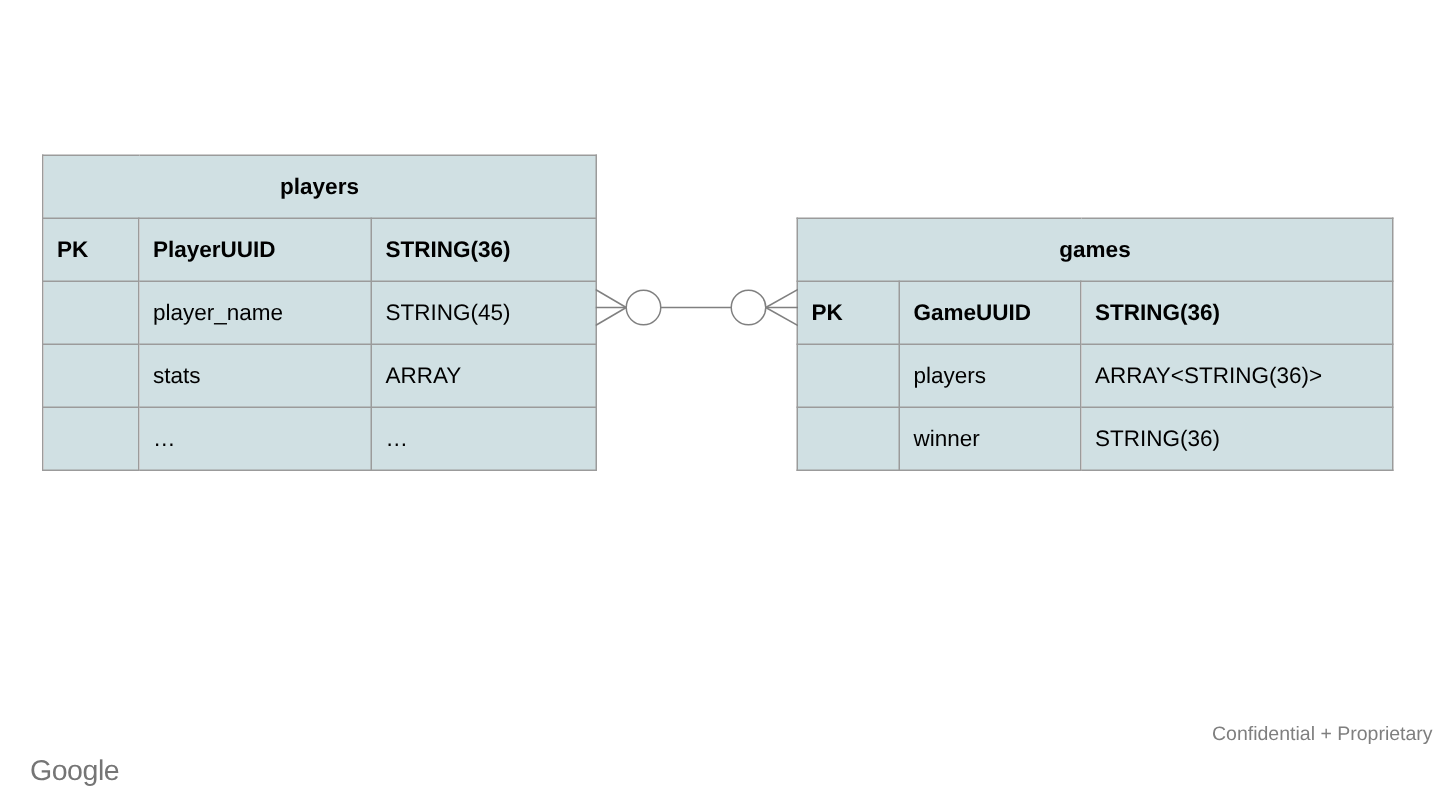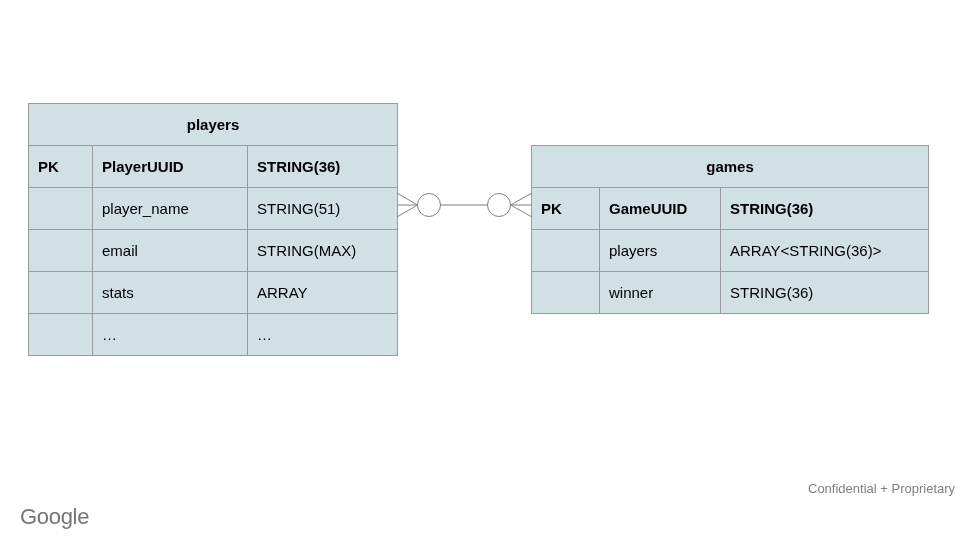--- a/index.html
+++ b/index.html
@@ -40,21 +40,21 @@
 
   #connector {
     position: absolute;
     left: 397px; top: 180px;
     width: 135px; height: 50px;
   }
 
   #brand-logo {
     position: absolute;
     left: 20px; top: 504px;
-    font-size: 22px;
+    font-size: 19px;
     color: #757575;
     letter-spacing: -0.3px;
   }
   #confidential-note {
     position: absolute;
     left: 808px; top: 481px;
     font-size: 13px;
     color: #7f7f7f;
   }
 </style>
@@ -72,26 +72,21 @@
       <td class="title-cell" colspan="3">players</td>
     </tr>
     <tr class="pk-row">
       <td class="key-cell">PK</td>
       <td>PlayerUUID</td>
       <td>STRING(36)</td>
     </tr>
     <tr>
       <td class="key-cell"></td>
       <td>player_name</td>
-      <td>STRING(51)</td>
-    </tr>
-    <tr>
-      <td class="key-cell"></td>
-      <td>email</td>
-      <td>STRING(MAX)</td>
+      <td>STRING(45)</td>
     </tr>
     <tr>
       <td class="key-cell"></td>
       <td>stats</td>
       <td>ARRAY</td>
     </tr>
     <tr>
       <td class="key-cell"></td>
       <td>…</td>
       <td>…</td>

